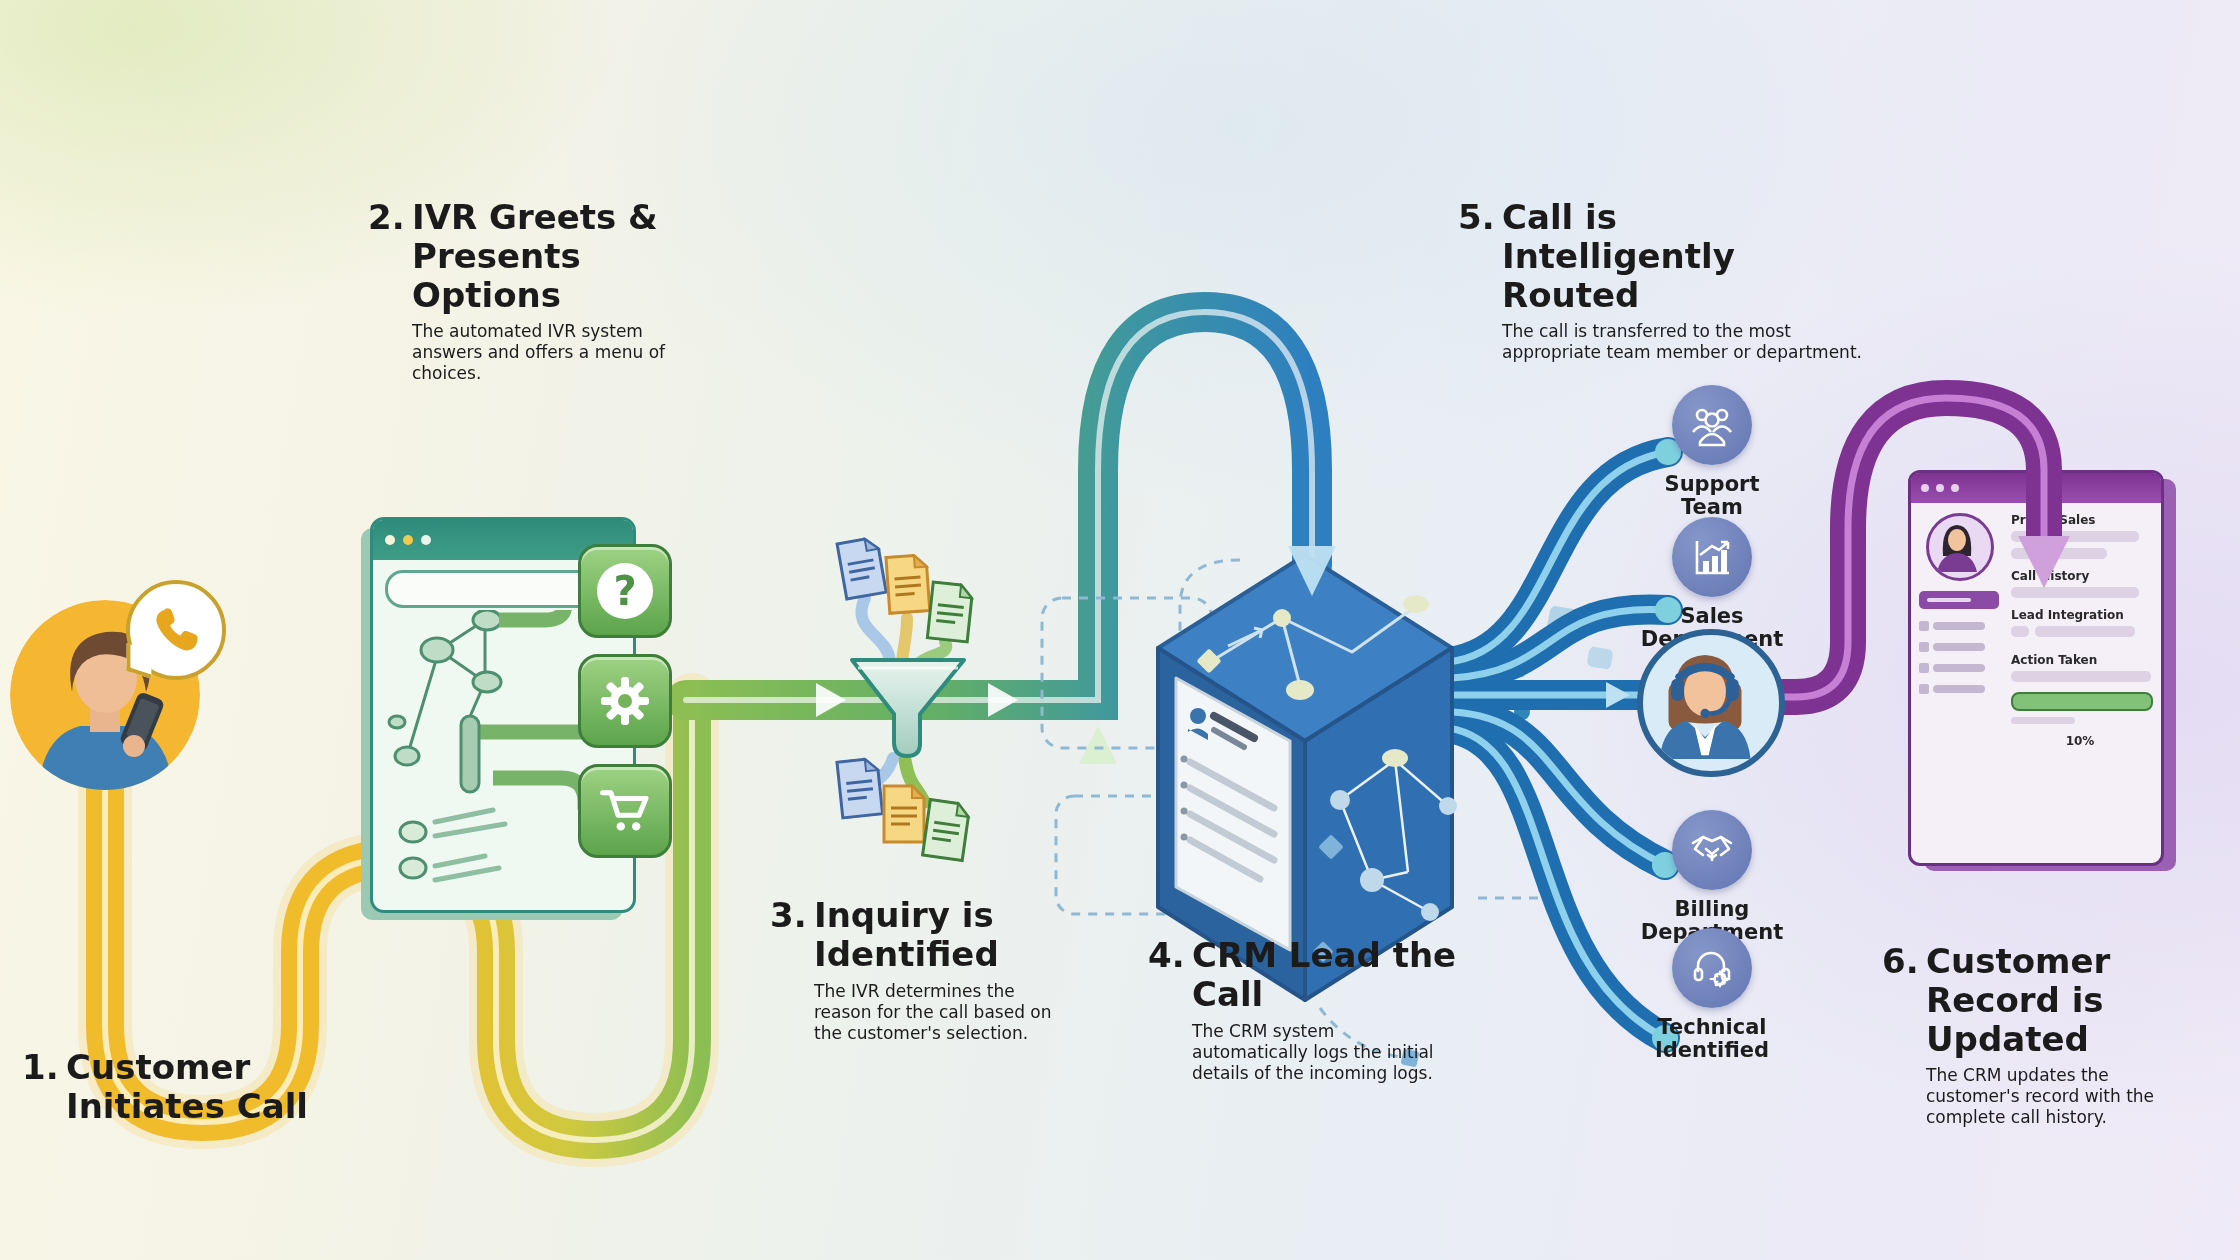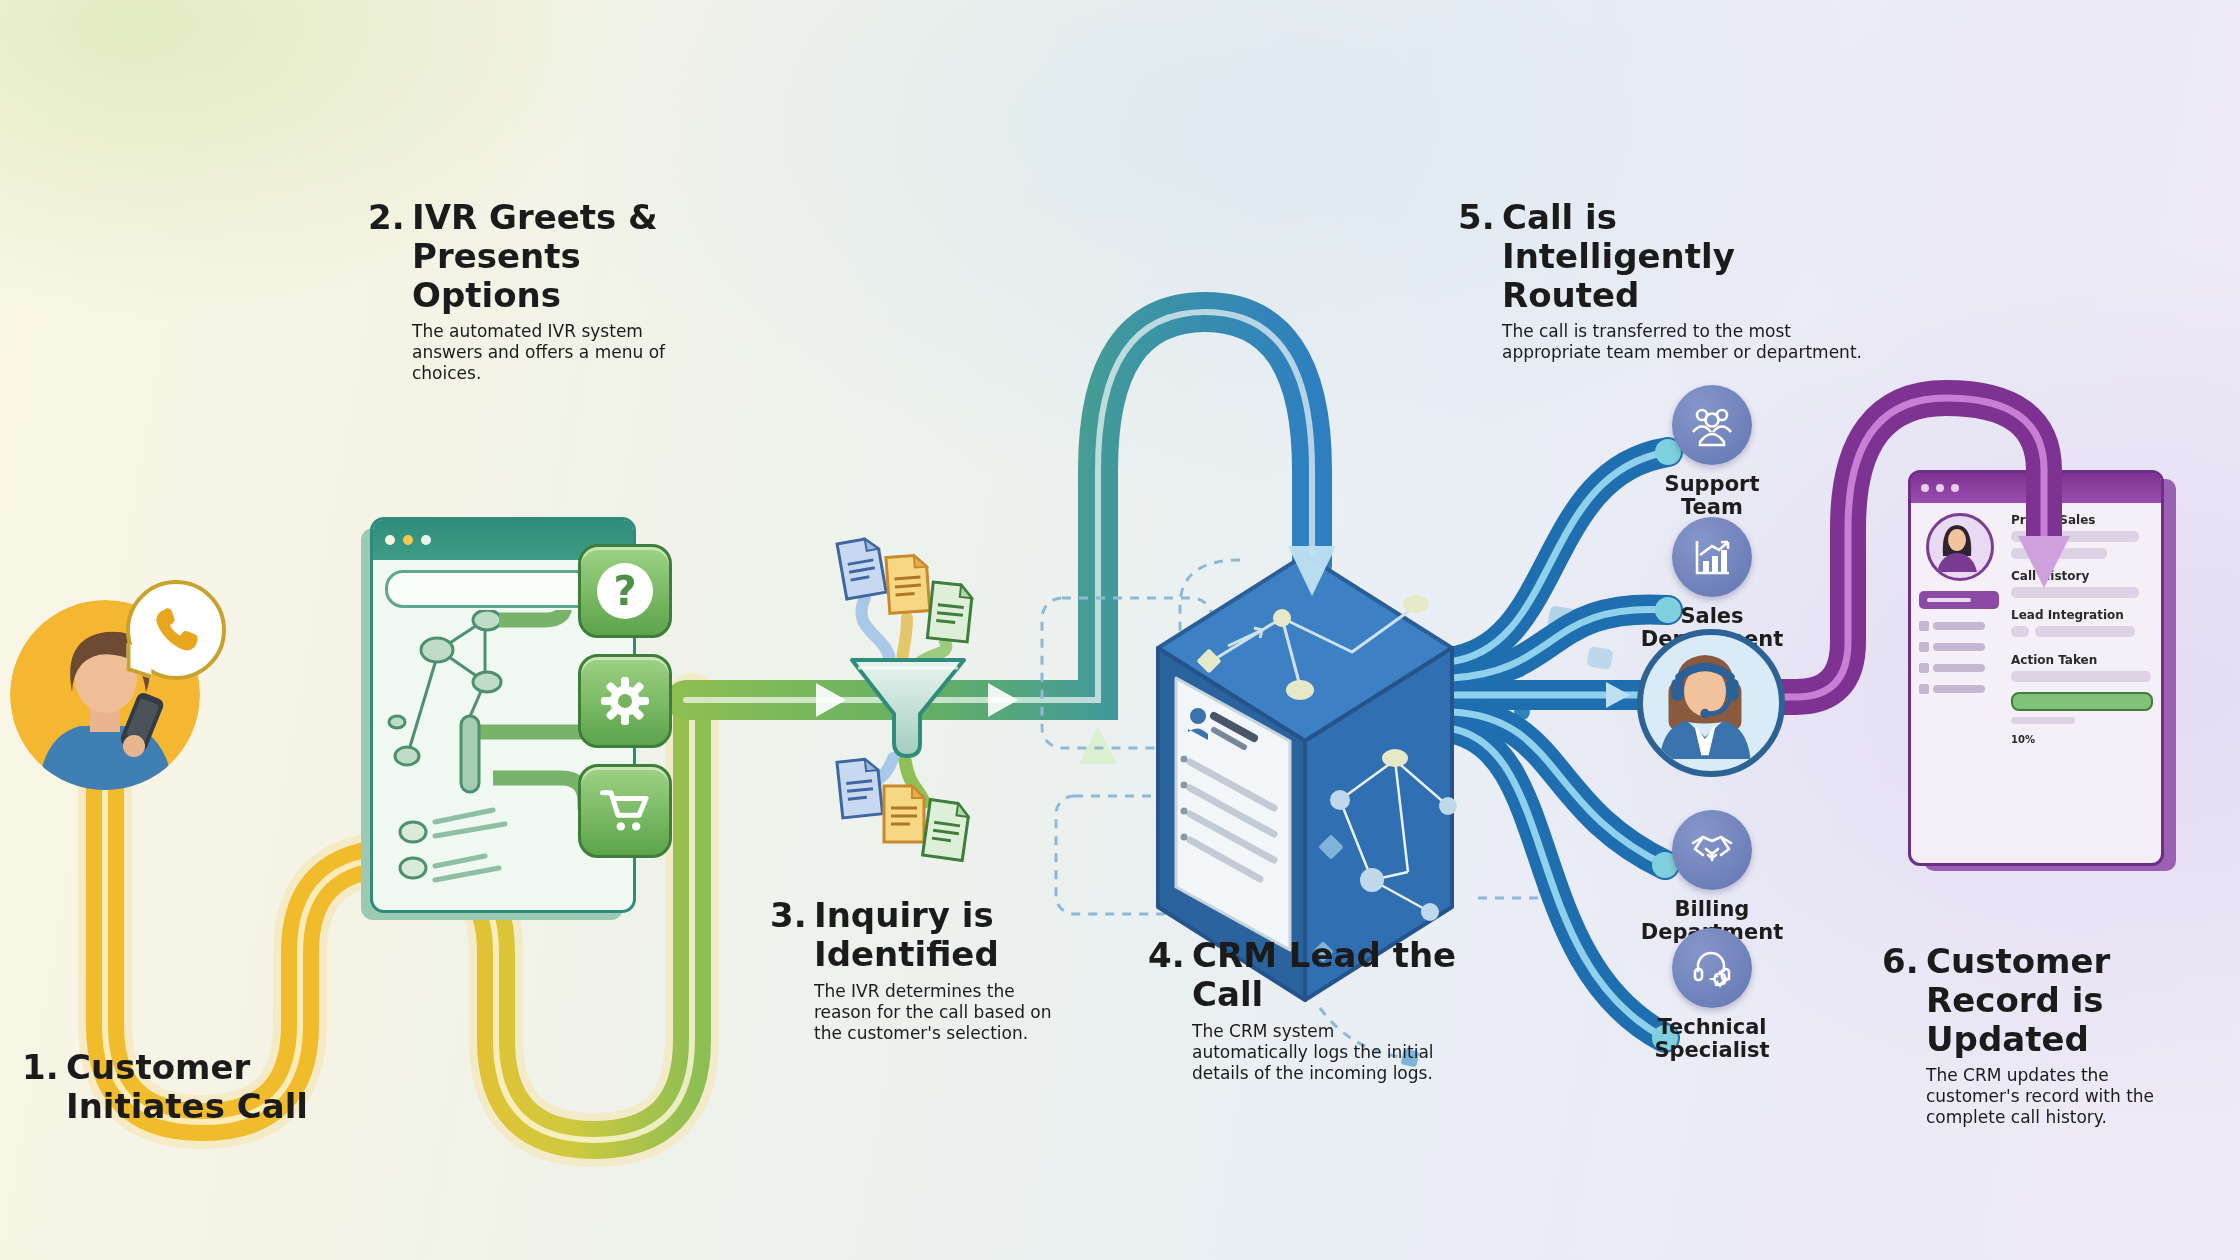--- a/index.html
+++ b/index.html
@@ -66,21 +66,21 @@
   .crow:before{content:"";position:absolute;left:-14px;top:-1px;width:10px;height:10px;border-radius:2px;background:#C4B7D2;}
   .prow{width:80px;height:18px;border-radius:5px;background:#8A4AA5;position:relative;margin-top:2px;}
   .prow:before{content:"";position:absolute;left:8px;top:7px;width:44px;height:4px;border-radius:2px;background:#E9D9F0;}
   .crm-right{flex:1;padding-top:2px;}
   .flabel{font-size:12px;font-weight:bold;color:#2a2a2a;margin-bottom:4px;}
   .fbar{height:11px;width:128px;border-radius:5px;background:#DCD2E4;margin-bottom:10px;}
   .fbar.short{width:96px;}
   .fbar.tiny{width:18px;display:inline-block;margin-right:6px;}
   .fbar.inline{width:100px;display:inline-block;}
   .greenbar{height:15px;width:138px;border-radius:8px;background:#82C178;border:2px solid #3E7D3A;margin:4px 0 6px 0;}
-  .pct{font-size:10px;font-weight:bold;color:#2a2a2a;text-align:left;width:138px;}
+  .pct{font-size:12px;font-weight:bold;color:#2a2a2a;text-align:center;width:138px;}
 </style>
 </head>
 <body>
 
 <div class="canvas">
 
   <svg class="layer" width="2240" height="1260" viewBox="0 0 2240 1260">
     <defs>
       <linearGradient id="gA" gradientUnits="userSpaceOnUse" x1="105" y1="900" x2="700" y2="900">
         <stop offset="0" stop-color="#F1BC2B"></stop>
@@ -396,21 +396,21 @@
     <div class="dept-circle">
       <svg width="46" height="46" viewBox="0 0 46 46" fill="none" stroke="#FFFFFF" stroke-width="2.6" stroke-linecap="round">
         <path d="M9 26 v-5 a13 13 0 0 1 26 0 v5"></path>
         <rect x="6" y="24" width="7" height="11" rx="3"></rect>
         <rect x="33" y="24" width="7" height="11" rx="3"></rect>
         <path d="M35 34 q0 6 -8 6"></path>
         <circle cx="31" cy="34" r="5.5"></circle>
         <path d="M31 26.5 v3 M31 38.5 v3 M24.5 34 h-3 M40.5 34 h-3 M26.5 29.5 l2 2 M35.5 38.5 l-2 -2 M35.5 29.5 l-2 2 M26.5 38.5 l2 -2" stroke-width="2"></path>
       </svg>
     </div>
-    <div class="dept-label">Technical Specialist</div>
+    <div class="dept-label">Technical Identified</div>
   </div>
 
   <div class="crm">
     <div class="crm-bar">
       <span class="dot" style="width:8px;height:8px;background:#E7CFF0"></span>
       <span class="dot" style="width:8px;height:8px;background:#E7CFF0"></span>
       <span class="dot" style="width:8px;height:8px;background:#E7CFF0"></span>
     </div>
     <div class="crm-body">
       <div class="crm-left">

